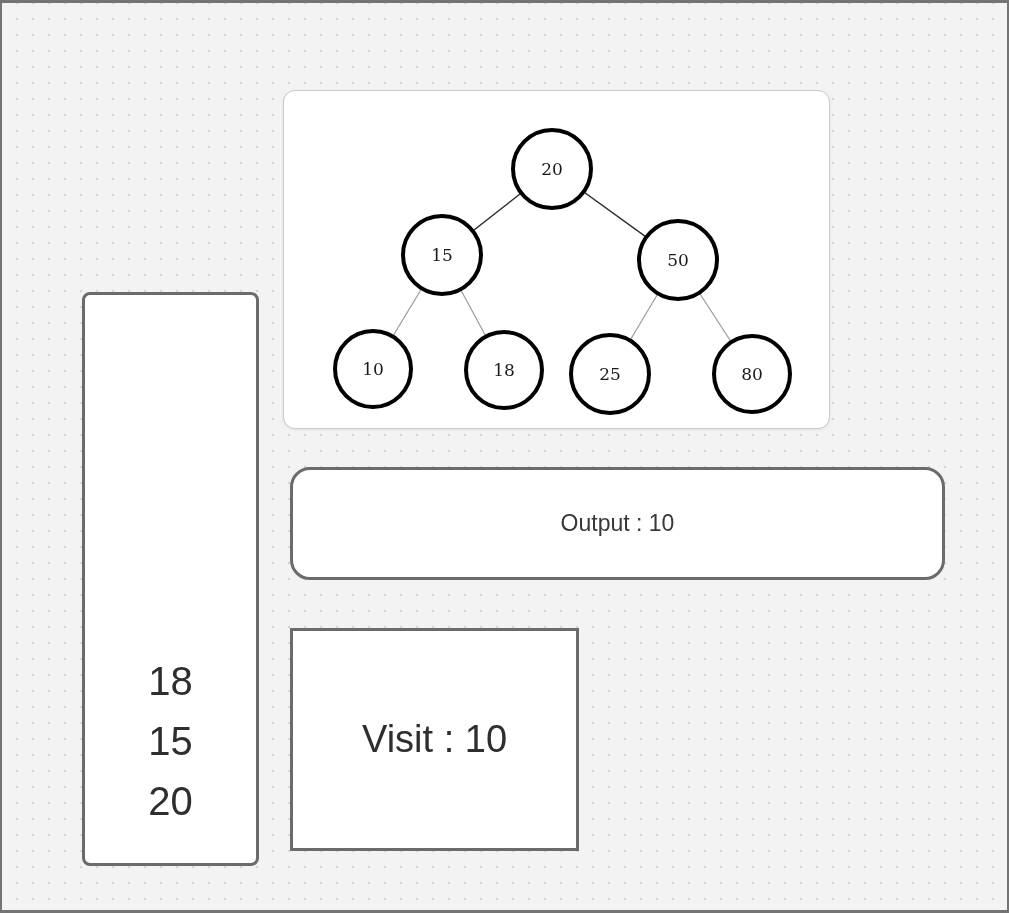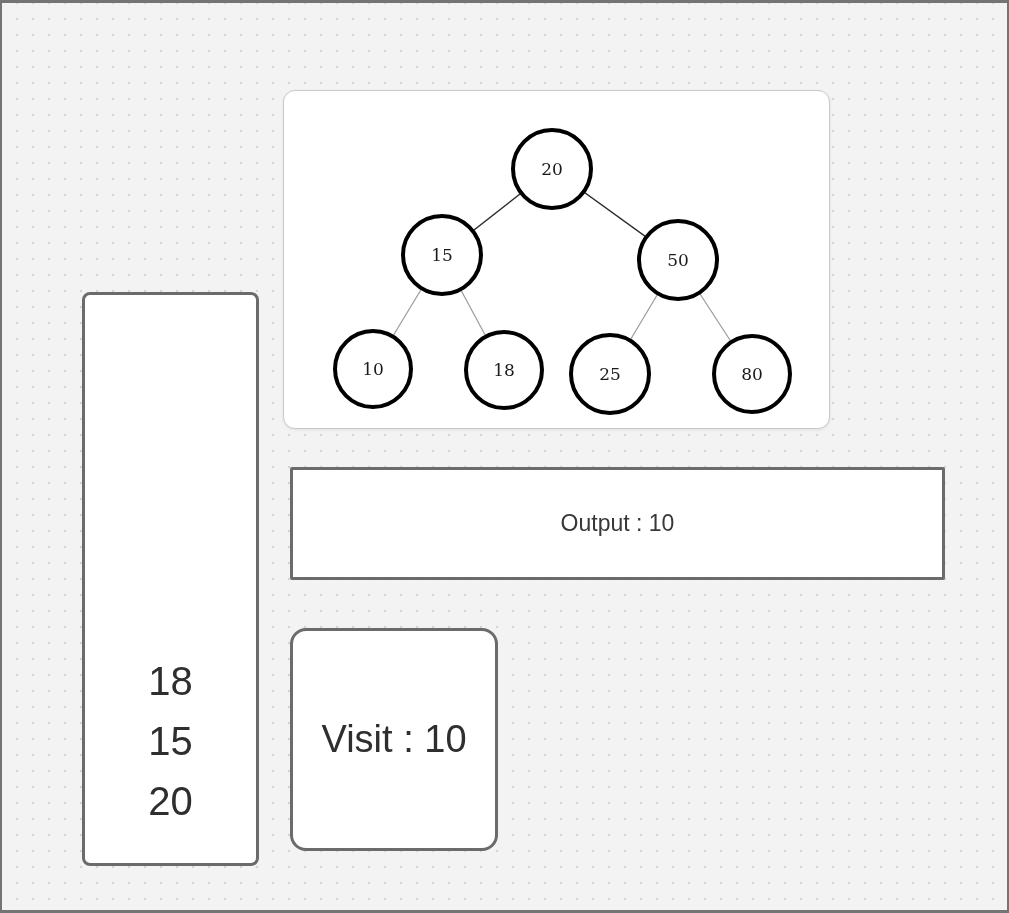--- a/index.html
+++ b/index.html
@@ -64,36 +64,36 @@
     color: #2e2e2e;
   }
 
   .output-box {
     position: absolute;
     left: 288px; top: 464px;
     box-sizing: border-box;
     width: 655px; height: 113px;
     background: #ffffff;
     border: 3.5px solid #6b6b6b;
-    border-radius: 2px;
+    border-radius: 20px;
     display: flex;
     justify-content: center;
     align-items: center;
     font-size: 23px;
     color: #383838;
   }
 
   .visit-box {
     position: absolute;
     left: 288px; top: 625px;
     box-sizing: border-box;
-    width: 208px; height: 223px;
+    width: 289px; height: 223px;
     background: #ffffff;
     border: 3.5px solid #6b6b6b;
-    border-radius: 16px;
+    border-radius: 0;
     display: flex;
     justify-content: center;
     align-items: center;
     font-size: 38px;
     color: #2e2e2e;
   }
 </style>
 </head>
 <body>
 

